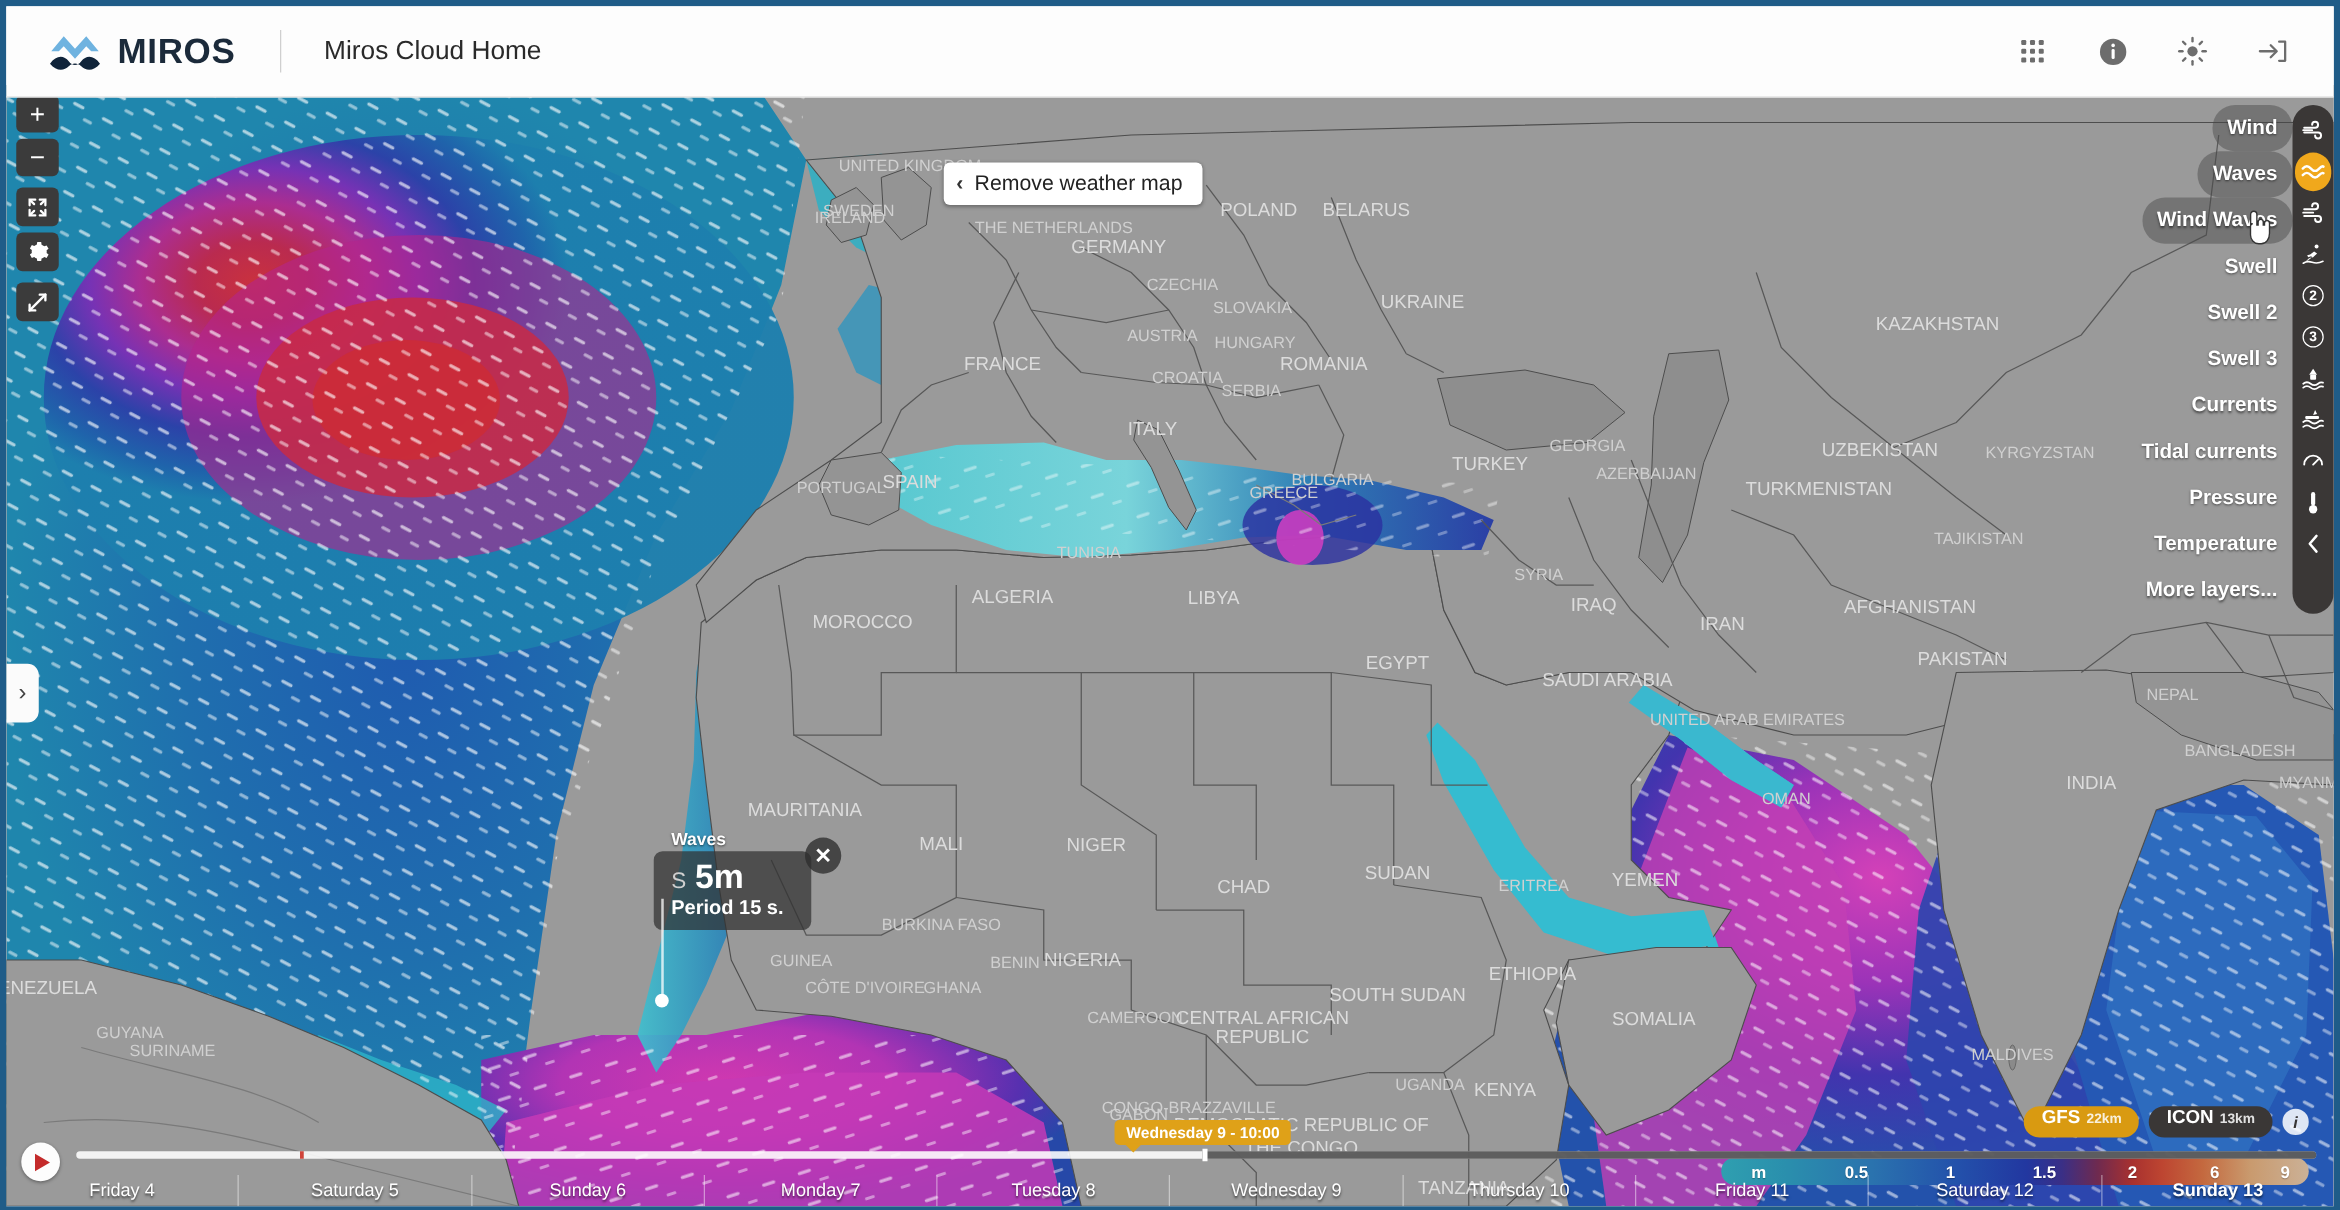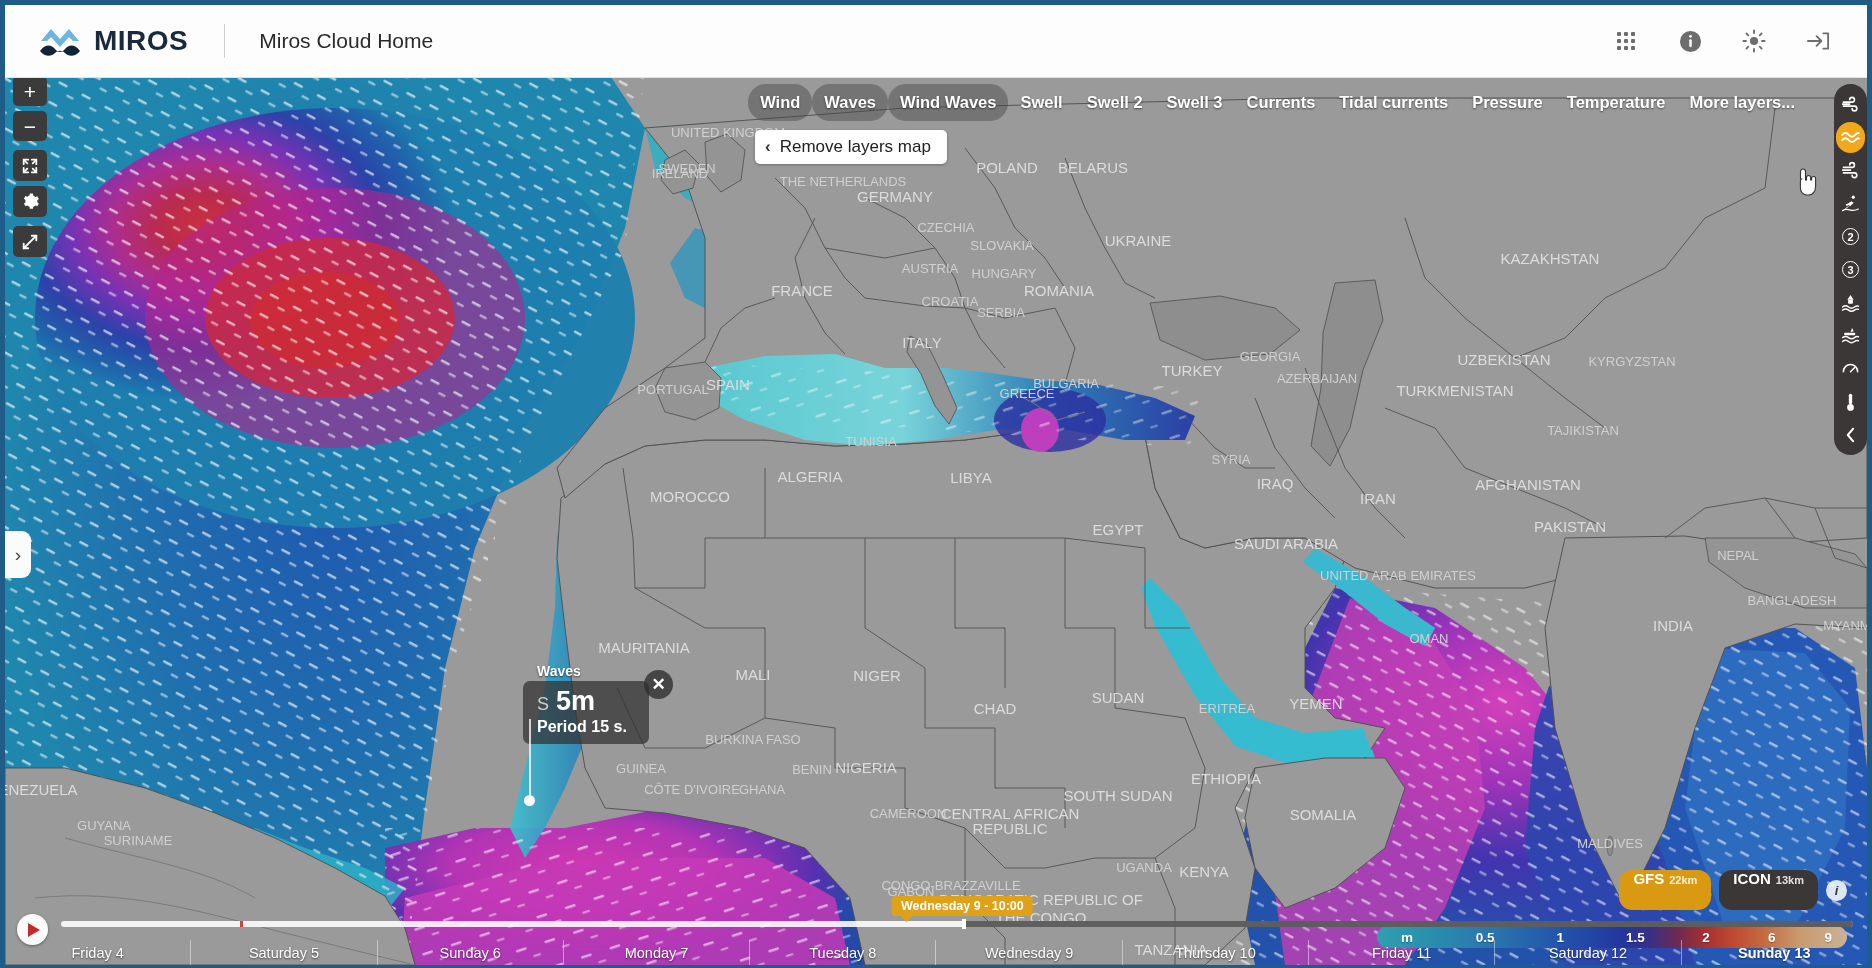--- a/index.html
+++ b/index.html
@@ -103,22 +103,22 @@
     box-shadow: 0 1px 3px rgba(0,0,0,.3); z-index: 45;
   }
   .remove-pill .chev { font-size: 17px; color:#333; font-weight:600; }
 
   
   .layer-menu {
     position: absolute; right: 0; top: 16px;
     display: flex; z-index: 50;
   }
   .layer-labels {
-    display: flex; flex-direction: row; 
-    padding-right: 27px; gap: 0;
+    display: flex; flex-direction: column; align-items: flex-end;
+    padding-right: 0; gap: 0;
   }
   .layer-label {
     height: 37px; display:flex; align-items:center; justify-content:flex-end;
     color: #fff; font-size: 16.5px; font-weight: 600;
     text-shadow: 0 1px 2px rgba(0,0,0,.55);
     padding: 0 12px; border-radius: 18px; cursor: pointer;
     white-space: nowrap;
   }
   .layer-label.hl { background: rgba(70,70,70,.45); }
   .layer-rail {
@@ -174,21 +174,21 @@
     display:flex; align-items:center; justify-content:center;
     font-size: 17px; font-weight: 600; cursor: pointer;
   }
 
   
   .model-row {
     position: absolute; right: 20px; bottom: 55px;
     display: flex; align-items: center; gap: 8px; z-index: 45;
   }
   .model-badge {
-    height: 40px; border-radius: 13px; padding: 0 14px;
+    height: 25px; border-radius: 13px; padding: 0 14px;
     display: flex; align-items: baseline; gap: 5px;
     font-size: 15px; font-weight: bold; color: #fff; cursor: pointer;
     background: #3a3736;
   }
   .model-badge.sel { background: #d99a11; color:#fff; }
   .model-badge .km { font-size: 11px; font-weight: 600; opacity:.85; }
   .info-dot {
     width: 21px; height: 21px; border-radius: 50%;
     background: rgba(255,255,255,.85); color: #3a3736;
     display:flex; align-items:center; justify-content:center;
@@ -604,21 +604,21 @@
             <path d="M8 17 L3 17 L3 12"></path>
             <path d="M17 3 L3 17"></path>
         </svg>
       </div>
     </div>
 
     <div class="drawer-arrow">›</div>
 
     <div class="remove-pill">
       <span class="chev">‹</span>
-      <span>Remove layers map</span>
+      <span>Remove weather map</span>
     </div>
 
     <div class="wave-pop">
       <div class="wp-title">Waves</div>
       <div class="wp-body">
         <div class="wp-main">
           <span class="wp-dir">S</span>
           <span class="wp-val">5m</span>
         </div>
         <div class="wp-per">Period 15 s.</div>

